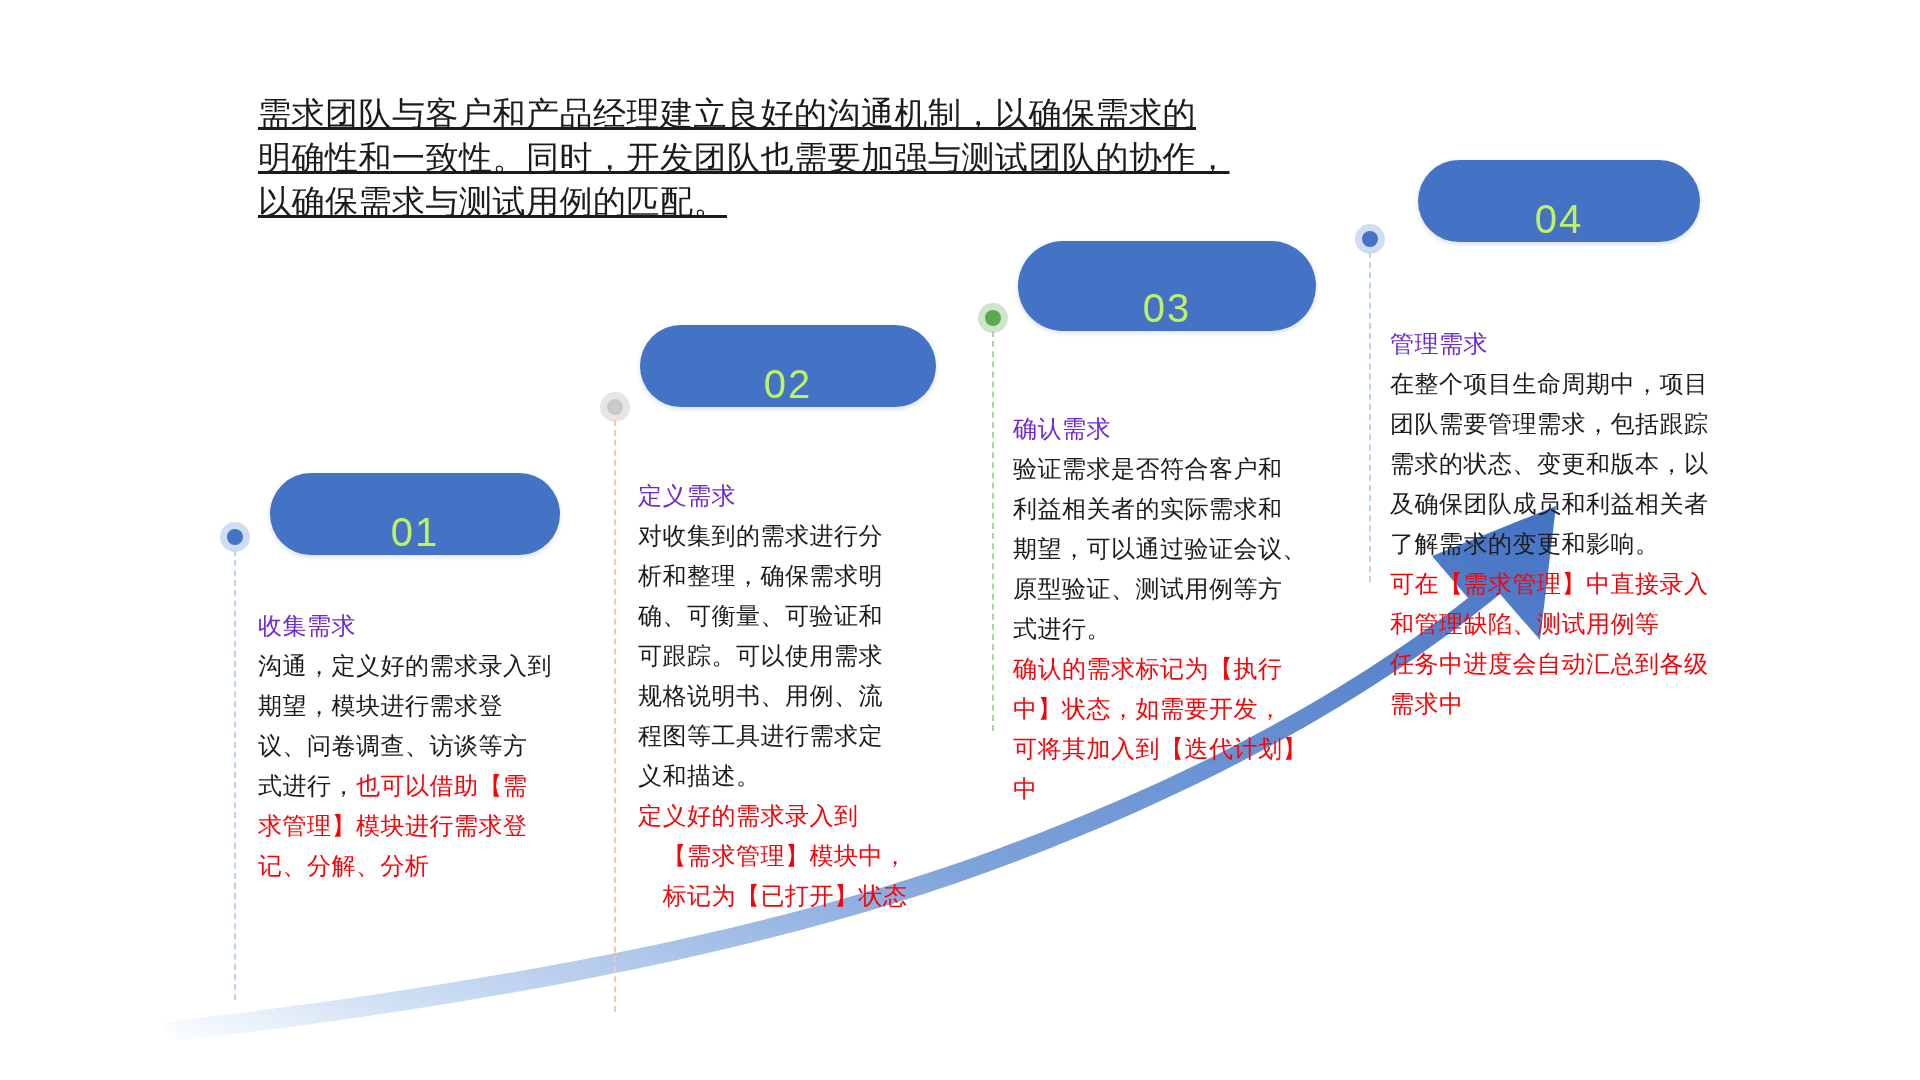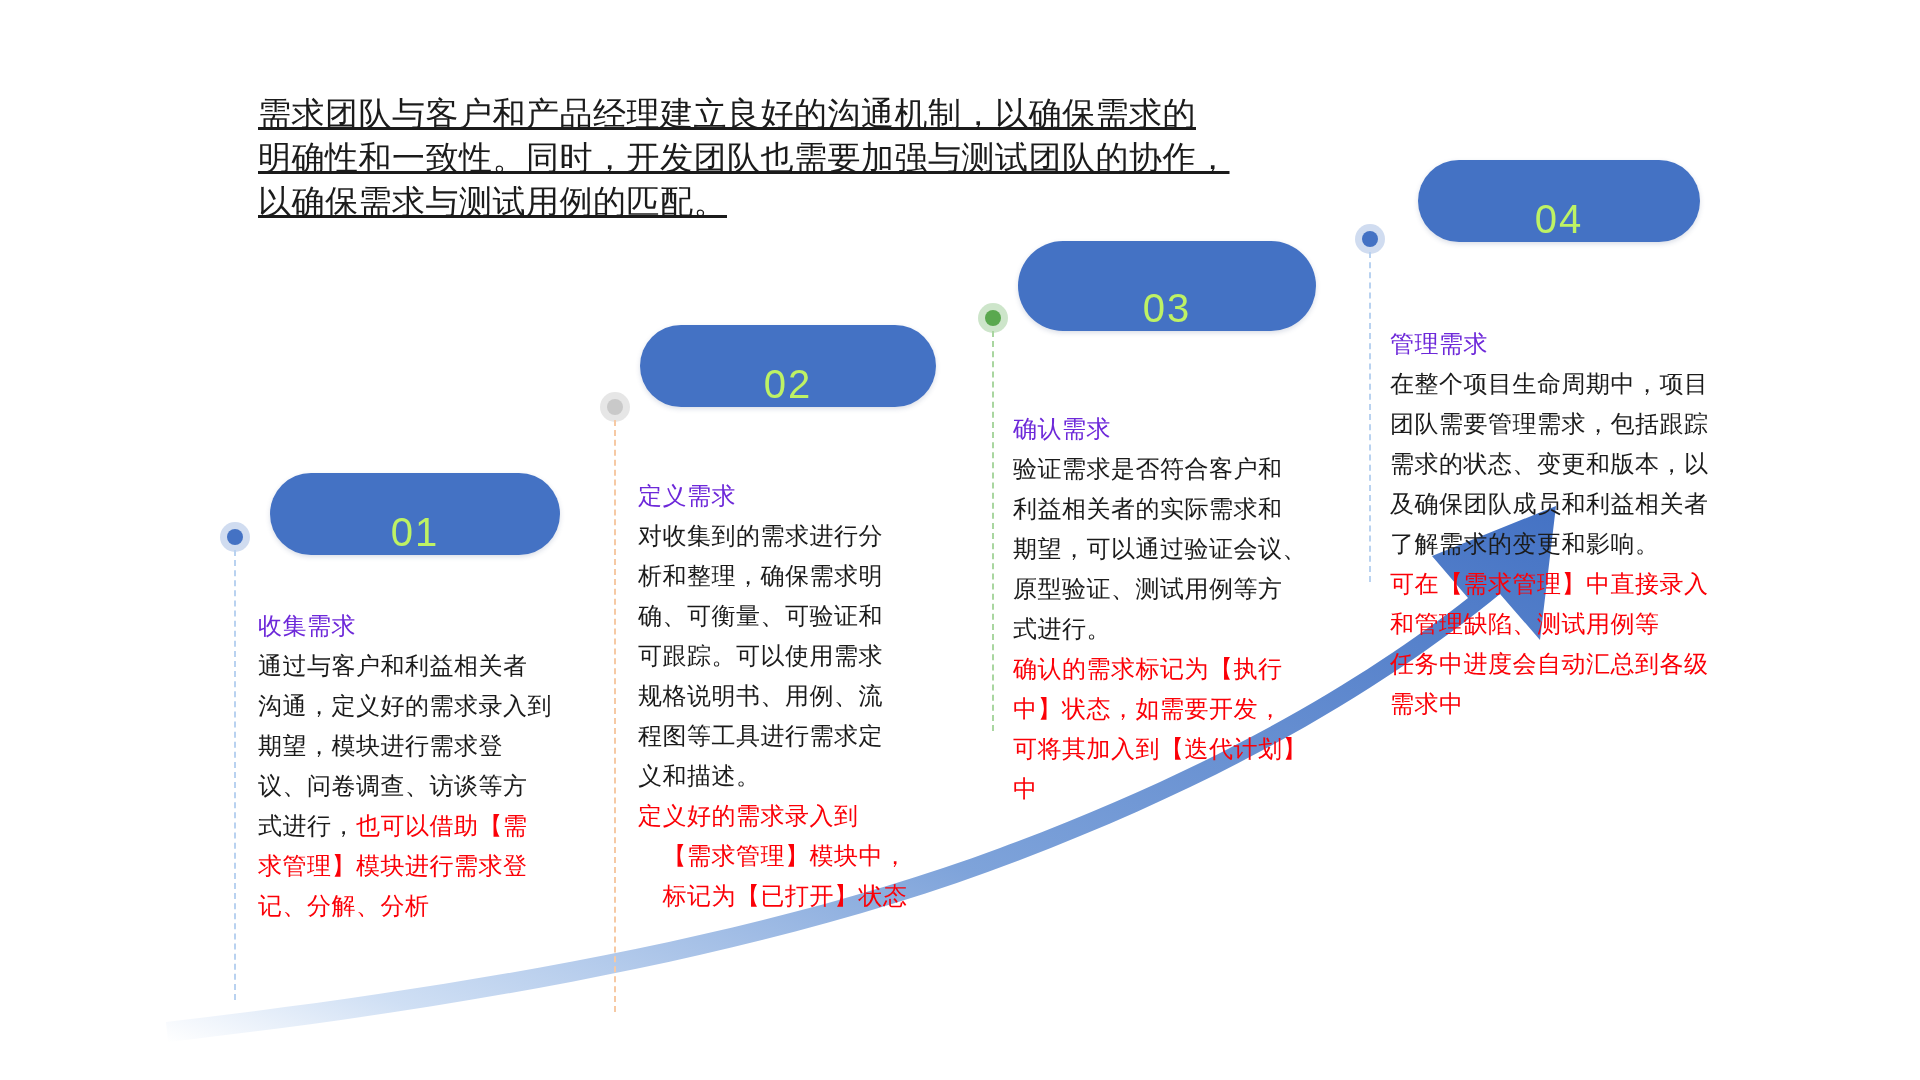--- a/index.html
+++ b/index.html
@@ -104,21 +104,20 @@
       <span>01</span>
     </div>
     <div class="dot-wrap">
       <div class="dot-glow" style="background:rgba(68,114,196,.25)"></div>
       <div class="dot-core" style="background:#4472c4"></div>
       <div class="dline"></div>
     </div>
     <div class="s-text">
       <div class="s-title">收集需求</div>
       <div class="s-body">
-        <div>通过与客户和利益相关者</div>
         <div>沟通，定义好的需求录入到</div>
         <div>期望，模块进行需求登</div>
         <div>议、问卷调查、访谈等方</div>
         <div><span>式进行，</span><span class="rd">也可以借助【需</span></div>
         <div class="rd">求管理】模块进行需求登</div>
         <div class="rd">记、分解、分析</div>
       </div>
     </div>
   </div>
 

